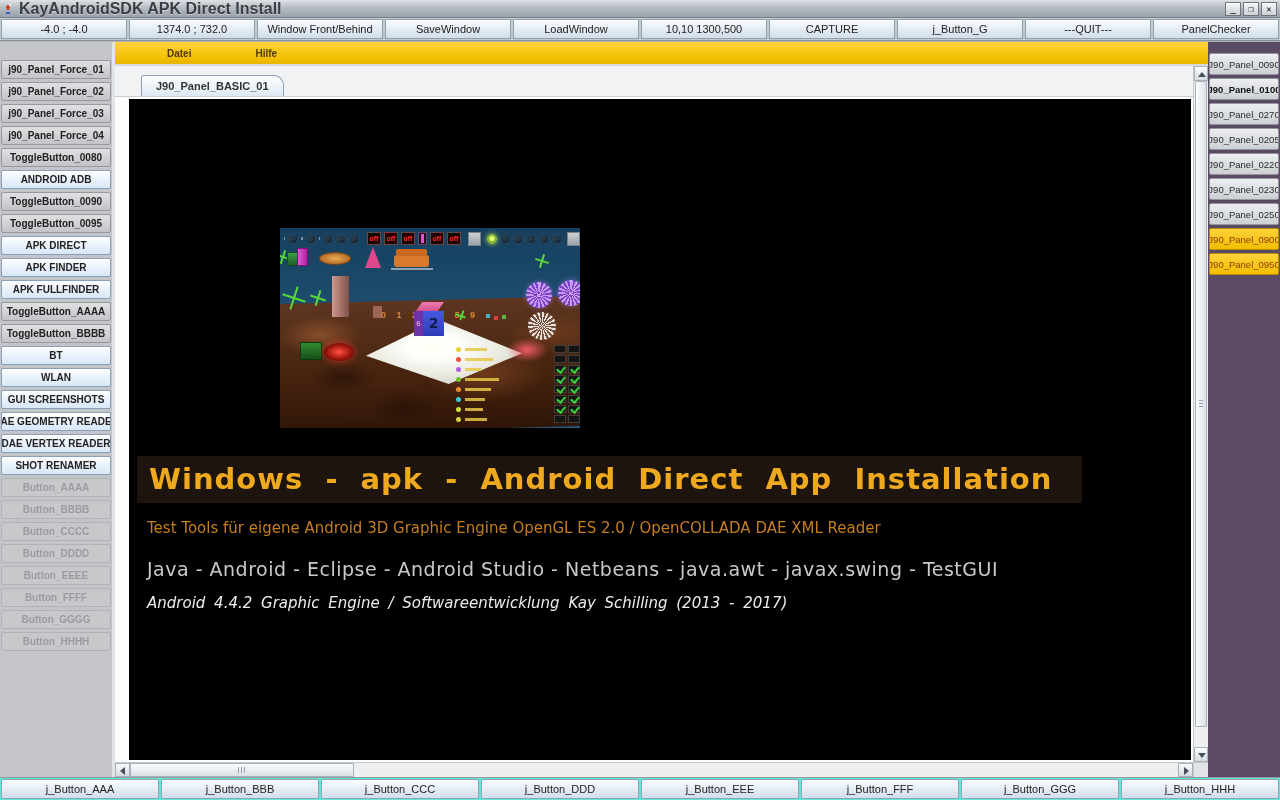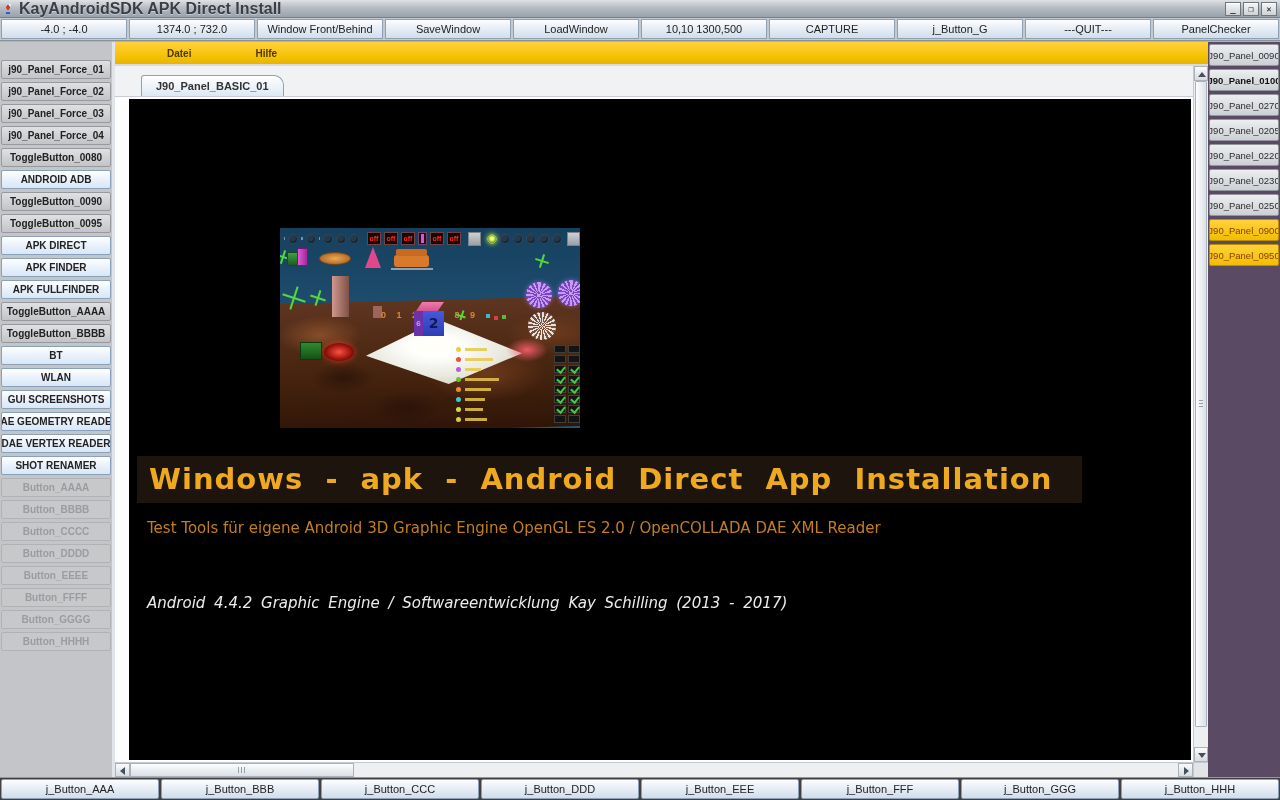--- a/index.html
+++ b/index.html
@@ -51,28 +51,28 @@
   .vs-thumb::after { content:""; position:absolute; left:3px; right:3px; top:50%; height:8px; margin-top:-4px; background:repeating-linear-gradient(#95a0ac 0 1px, transparent 1px 3px); }
   .hscroll { height:15px; display:flex; background:#edeff1; border-top:1px solid #c5c9cf; }
   .hscroll .sc-arrow { width:15px; }
   .arr-left::after { content:""; position:absolute; left:4px; top:3px; border-top:4px solid transparent; border-bottom:4px solid transparent; border-right:5px solid #45505c; }
   .arr-right::after { content:""; position:absolute; left:5px; top:3px; border-top:4px solid transparent; border-bottom:4px solid transparent; border-left:5px solid #45505c; }
   .hs-track { flex:1; position:relative; }
   .hs-thumb { position:absolute; left:0; top:0; bottom:0; width:224px; background:linear-gradient(#fcfdfe,#dbe0e6); border:1px solid #a9b1bb; }
   .hs-thumb::after { content:""; position:absolute; top:3px; bottom:3px; left:50%; width:8px; margin-left:-4px; background:repeating-linear-gradient(90deg,#95a0ac 0 1px, transparent 1px 3px); }
   .hs-corner { width:15px; background:#e2e4e8; border-left:1px solid #c5c9cf; }
 
-  .rightpanel { width:72px; background:#5b4a63; display:flex; flex-direction:column; padding-top:2px;text-align:center; }
+  .rightpanel { width:72px; background:#5b4a63; display:flex; flex-direction:column; padding-top:11px;text-align:center; }
   .rp { height:22px; margin:0 1px 3px 1px; background:linear-gradient(#eceef0,#ccd0d4); border:1px solid #93969b; border-radius:2px; font-size:9.5px; color:#2b2b2b; display:flex; align-items:center; justify-content:center; white-space:nowrap; overflow:hidden; }
   .rp.bold { font-weight:bold; color:#111; }
   .rp.active { background:linear-gradient(#ffd23a,#f2be00); border-color:#bb8f00; color:#8a3c00; }
   .purple-fill { flex:1; }
 
   
-  .bottombar { position:absolute; left:0; right:0; bottom:0; height:23px; background:#404040; border-top:1px solid #94979c; display:flex; }
+  .bottombar { position:absolute; left:0; right:0; bottom:0; height:23px; background:#5eead4; border-top:1px solid #94979c; display:flex; }
   .bb-btn { flex:1; margin:1px; background:linear-gradient(#fcfdff,#e3ebf4 55%,#d2deeb); border:1px solid #8fa0b4; border-radius:2px; font-size:11px; color:#222; display:flex; align-items:center; justify-content:center; }
 
   
   .headline-strip { position:absolute; left:8px; top:357px; width:945px; height:47px; background:#1c140d; }
   .headline { position:absolute; left:12px; top:0; line-height:47px; font-family:"DejaVu Sans",sans-serif; font-size:29px; font-weight:bold; color:#efa91e; letter-spacing:1px; word-spacing:11px; white-space:nowrap; }
   .subtitle { position:absolute; left:18px; top:420px; font-family:"DejaVu Sans",sans-serif; font-size:15px; color:#c57e1e; white-space:nowrap; }
   .tech { position:absolute; left:18px; top:459px; font-family:"DejaVu Sans",sans-serif; font-size:19px; color:#c9c9c9; letter-spacing:.5px; white-space:nowrap; }
   .credit { position:absolute; left:18px; top:495px; font-family:"DejaVu Sans",sans-serif; font-size:15px; font-style:italic; color:#ececec; word-spacing:4px; white-space:nowrap; }
 
   
@@ -327,20 +327,21 @@
                       <div class="cbx"></div>
                       <div class="cbx"></div>
                     </div>
                 </div>
               </div>
 
               <div class="headline-strip">
                 <div class="headline">Windows - apk - Android Direct App Installation</div>
               </div>
               <div class="subtitle">Test Tools für eigene Android 3D Graphic Engine OpenGL ES 2.0 / OpenCOLLADA DAE XML Reader</div>
+              <div class="tech">Java - Android - Eclipse - Android Studio - Netbeans - java.awt - javax.swing - TestGUI</div>
               <div class="credit">Android 4.4.2 Graphic Engine / Softwareentwicklung Kay Schilling (2013 - 2017)</div>
 
             </div>
           </div>
         </div>
 
         <div class="vscroll">
           <div class="sc-arrow arr-up"></div>
           <div class="vs-track">
             <div class="vs-thumb"></div>

